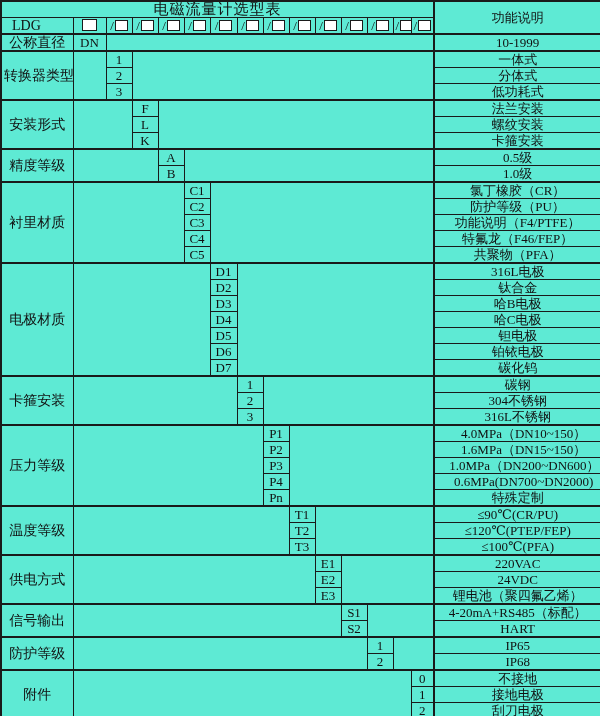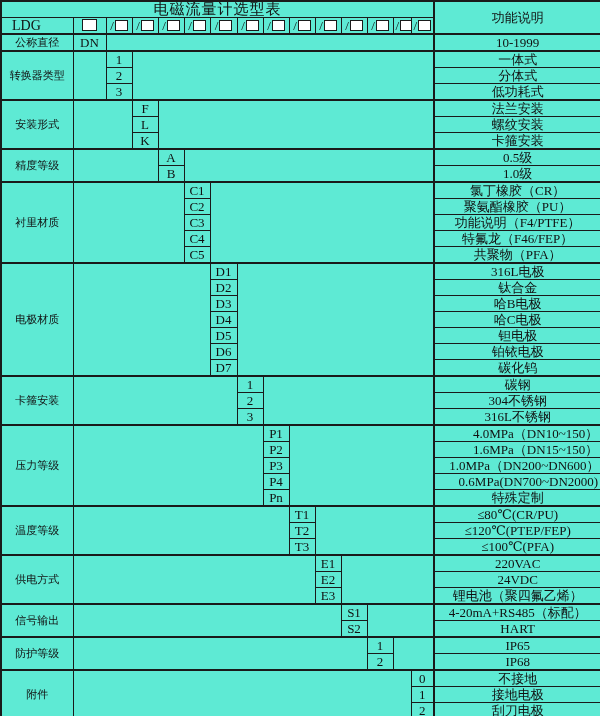--- a/index.html
+++ b/index.html
@@ -4,22 +4,22 @@
 <style>
   html,body{margin:0;padding:0;background:#ffffff;}
   #wrap{width:600px;height:716px;background:#5eead4;overflow:hidden;}
   table{width:600px;height:716px;border-collapse:collapse;table-layout:fixed;
         border:2px solid #1a1a1a;
         font-family:"Liberation Serif","DejaVu Serif",serif;color:#111;}
   td{border:1px solid #1a1a1a;padding:0 2px;text-align:center;vertical-align:middle;
      font-size:13px;line-height:15px;white-space:nowrap;overflow:hidden;}
   td.title{font-size:15px;letter-spacing:1px;}
   td.fn{border-left-width:2px;font-size:13px;}
-  td.fn.left{text-align:right;padding-left:14px;}
-  td.label{font-size:11px;}
+  td.fn.left{text-align:center;padding-left:14px;}
+  td.label{font-size:14px;}
   td.label.ldg{text-align:left;padding-left:10px;font-size:14px;}
   td.code{font-size:13px;}
   td.gap{border-color:#1a1a1a;}
   tbody.block tr:first-child > td{border-top-width:2px;}
   .box{display:inline-block;width:11px;height:9px;border:1px solid #1a1a1a;
        vertical-align:-1px;margin-left:1px;background:#fff;}
   .box.big{width:13px;height:10px;margin-left:0;}
   .slash{font-size:13px;}
 </style>
 </head>
@@ -126,21 +126,21 @@
       <tbody class="block">
         <tr>
           <td class="label" rowspan="5">衬里材质</td>
           <td class="gap" rowspan="5" colspan="4"></td>
           <td class="code">C1</td>
           <td class="gap" rowspan="5" colspan="9"></td>
           <td class="fn">氯丁橡胶（CR）</td>
         </tr>
         <tr>
           <td class="code">C2</td>
-          <td class="fn">聚氨酯橡胶（PU）</td>
+          <td class="fn">防护等级（PU）</td>
         </tr>
         <tr>
           <td class="code">C3</td>
           <td class="fn">功能说明（F4/PTFE）</td>
         </tr>
         <tr>
           <td class="code">C4</td>
           <td class="fn">特氟龙（F46/FEP）</td>
         </tr>
         <tr>
@@ -222,21 +222,21 @@
           <td class="code">Pn</td>
           <td class="fn">特殊定制</td>
         </tr>
       </tbody>
       <tbody class="block">
         <tr>
           <td class="label" rowspan="3">温度等级</td>
           <td class="gap" rowspan="3" colspan="8"></td>
           <td class="code">T1</td>
           <td class="gap" rowspan="3" colspan="5"></td>
-          <td class="fn">≤80℃(CR/PU)</td>
+          <td class="fn">≤90℃(CR/PU)</td>
         </tr>
         <tr>
           <td class="code">T2</td>
           <td class="fn">≤120℃(PTEP/FEP)</td>
         </tr>
         <tr>
           <td class="code">T3</td>
           <td class="fn">≤100℃(PFA)</td>
         </tr>
       </tbody>

